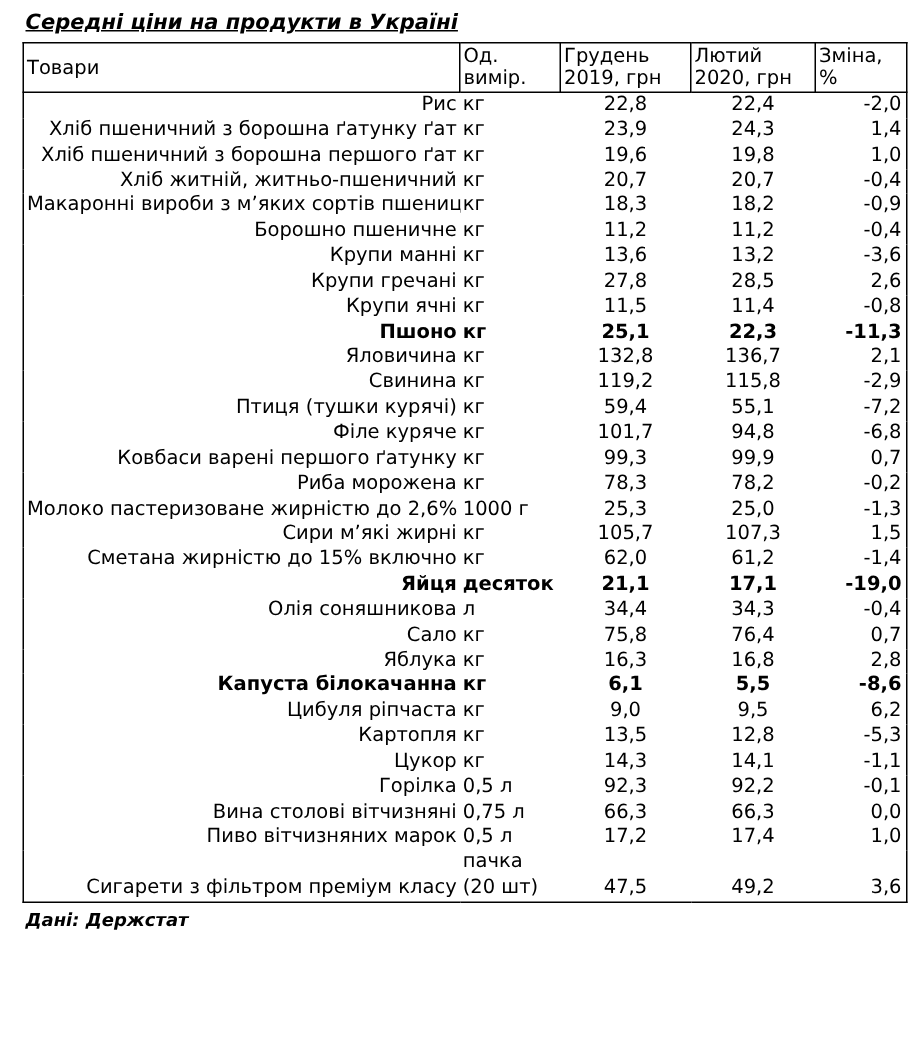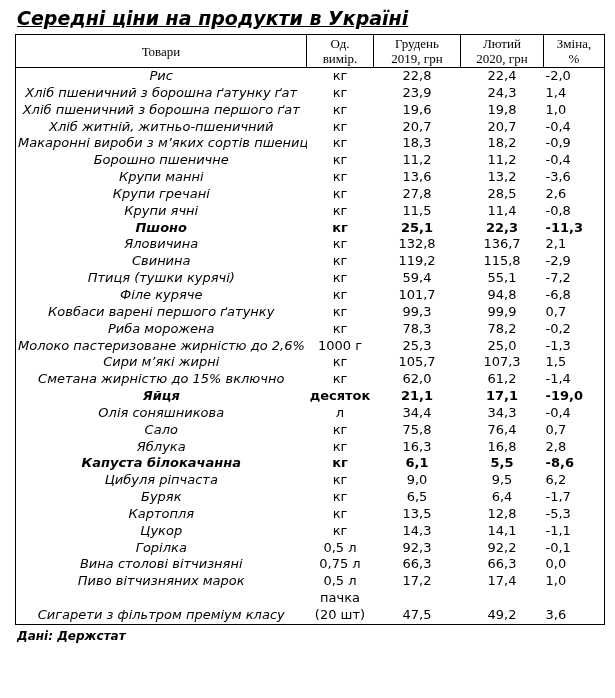--- a/index.html
+++ b/index.html
@@ -5,53 +5,52 @@
   * { box-sizing: border-box; }
   html, body {
     margin: 0; padding: 0;
     width: 615px; height: 698px;
     background: #ffffff;
     font-family: "DejaVu Sans", "Liberation Sans", sans-serif;
     color: #000000;
   }
   .page { padding: 5px 0 0 15px; }
   .title {
-    font-size: 19px;
+    font-size: 14px;
     font-weight: bold;
     font-style: italic;
     text-decoration: underline;
     margin: 2px 0 5px 2px;
     white-space: nowrap;
   }
   table.price-table {
     border-collapse: collapse;
     table-layout: fixed;
     width: 589px;
     font-size: 13px;
   }
   table.price-table, table.price-table th { border: 1px solid #000000; }
   thead th {
     font-weight: normal;
-    text-align: center;
+    text-align: left;
     vertical-align: middle;
     padding: 1px 2px;
     line-height: 15px;
-    font-family: Liberation Serif, serif;
   }
   tbody td {
     padding: 0 2px;
     line-height: 16.85px;
     vertical-align: bottom;
     white-space: nowrap;
     overflow: hidden;
   }
-  td.col-product { text-align: center; padding-left: 2px; font-style: italic; }
-  td.col-unit    { text-align: center; }
+  td.col-product { text-align: right; padding-left: 2px; }
+  td.col-unit    { }
   td.col-num     { text-align: center; }
-  td.col-change  { text-align: left; padding-right: 3px; }
+  td.col-change  { text-align: right; padding-right: 3px; }
   tr.bold td { font-weight: bold; }
   .source {
     font-size: 12px;
     font-style: italic;
     margin: 4px 0 0 2px;
     white-space: nowrap;
     font-weight: bold;
   }
 </style>
 </head>
@@ -246,27 +245,20 @@
           <td class="col-change">-8,6</td>
         </tr>
         <tr>
           <td class="col-product">Цибуля ріпчаста</td>
           <td class="col-unit">кг</td>
           <td class="col-num">9,0</td>
           <td class="col-num">9,5</td>
           <td class="col-change">6,2</td>
         </tr>
         <tr>
-          <td class="col-product">Буряк</td>
-          <td class="col-unit">кг</td>
-          <td class="col-num">6,5</td>
-          <td class="col-num">6,4</td>
-          <td class="col-change">-1,7</td>
-        </tr>
-        <tr>
           <td class="col-product">Картопля</td>
           <td class="col-unit">кг</td>
           <td class="col-num">13,5</td>
           <td class="col-num">12,8</td>
           <td class="col-change">-5,3</td>
         </tr>
         <tr>
           <td class="col-product">Цукор</td>
           <td class="col-unit">кг</td>
           <td class="col-num">14,3</td>

